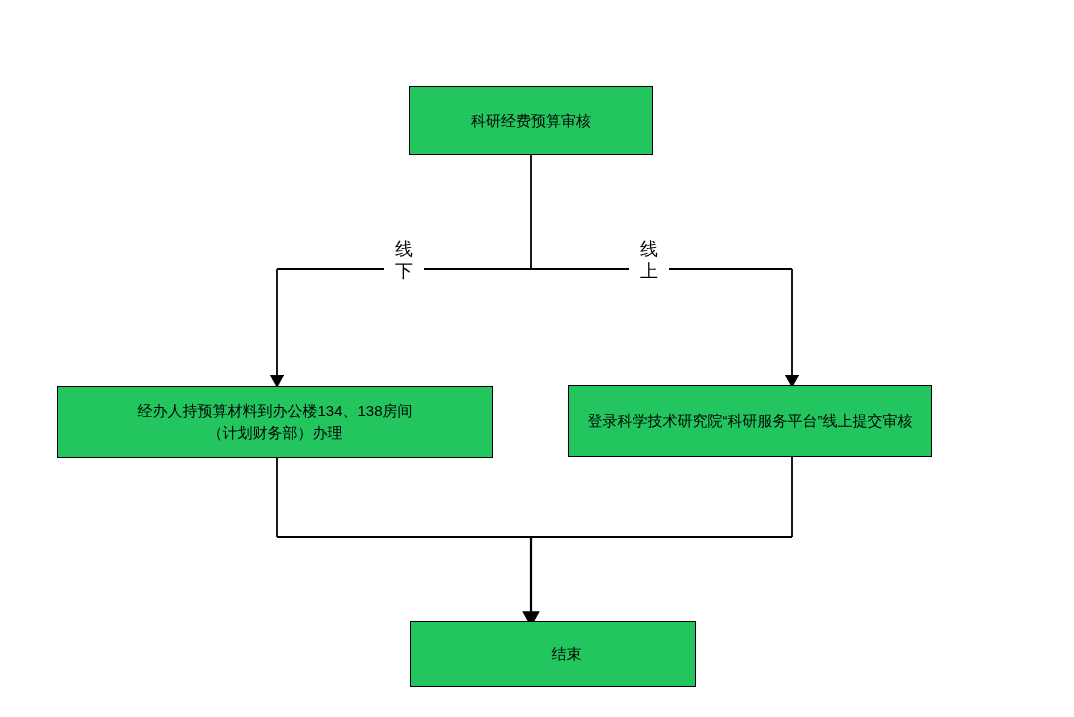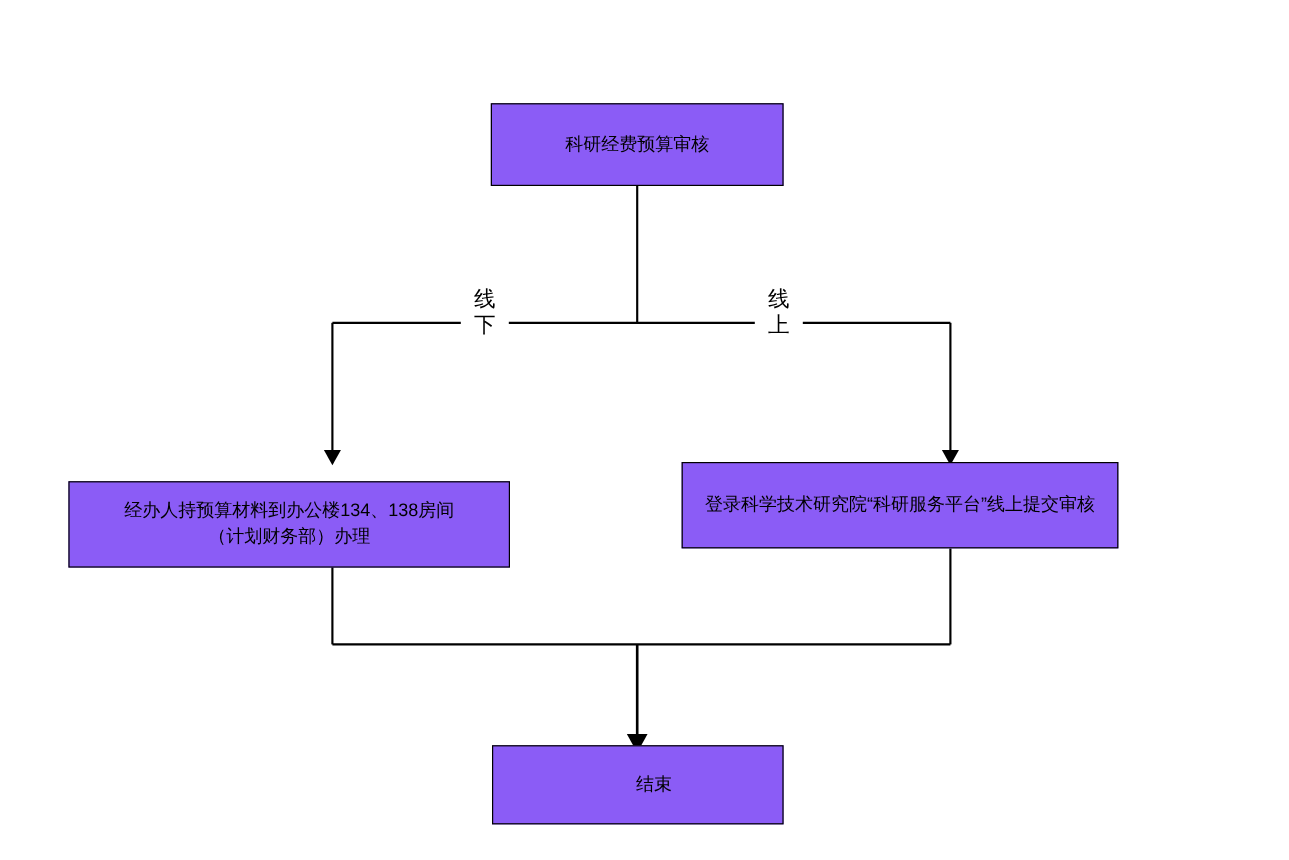--- a/index.html
+++ b/index.html
@@ -24,55 +24,55 @@
     position: absolute;
     left: 0;
     top: 0;
     width: 1074px;
     height: 717px;
   }
   .node {
     position: absolute;
     box-sizing: border-box;
     border: 1.6px solid #000000;
-    background: #8b5cf6;
+    background: #22c55e;
     display: flex;
     align-items: center;
     justify-content: center;
     text-align: center;
   }
   .node-label {
     font-size: 15px;
     line-height: 1.45;
     color: #000000;
     white-space: pre-line;
     padding: 0 8px;
   }
   #node-start {
     left: 409px;
     top: 86px;
     width: 244px;
     height: 69px;
   }
   #node-offline {
     left: 57px;
-    top: 401px;
-    width: 368px;
+    top: 386px;
+    width: 436px;
     height: 72px;
   }
   #node-online {
     left: 568px;
     top: 385px;
     width: 364px;
     height: 72px;
   }
   #node-end {
     left: 410px;
     top: 621px;
-    width: 243px;
+    width: 286px;
     height: 66px;
     padding-left: 27px;
   }
   .branch-label {
     position: absolute;
     width: 40px;
     text-align: center;
     font-size: 18px;
     line-height: 1.0;
     color: #000000;

